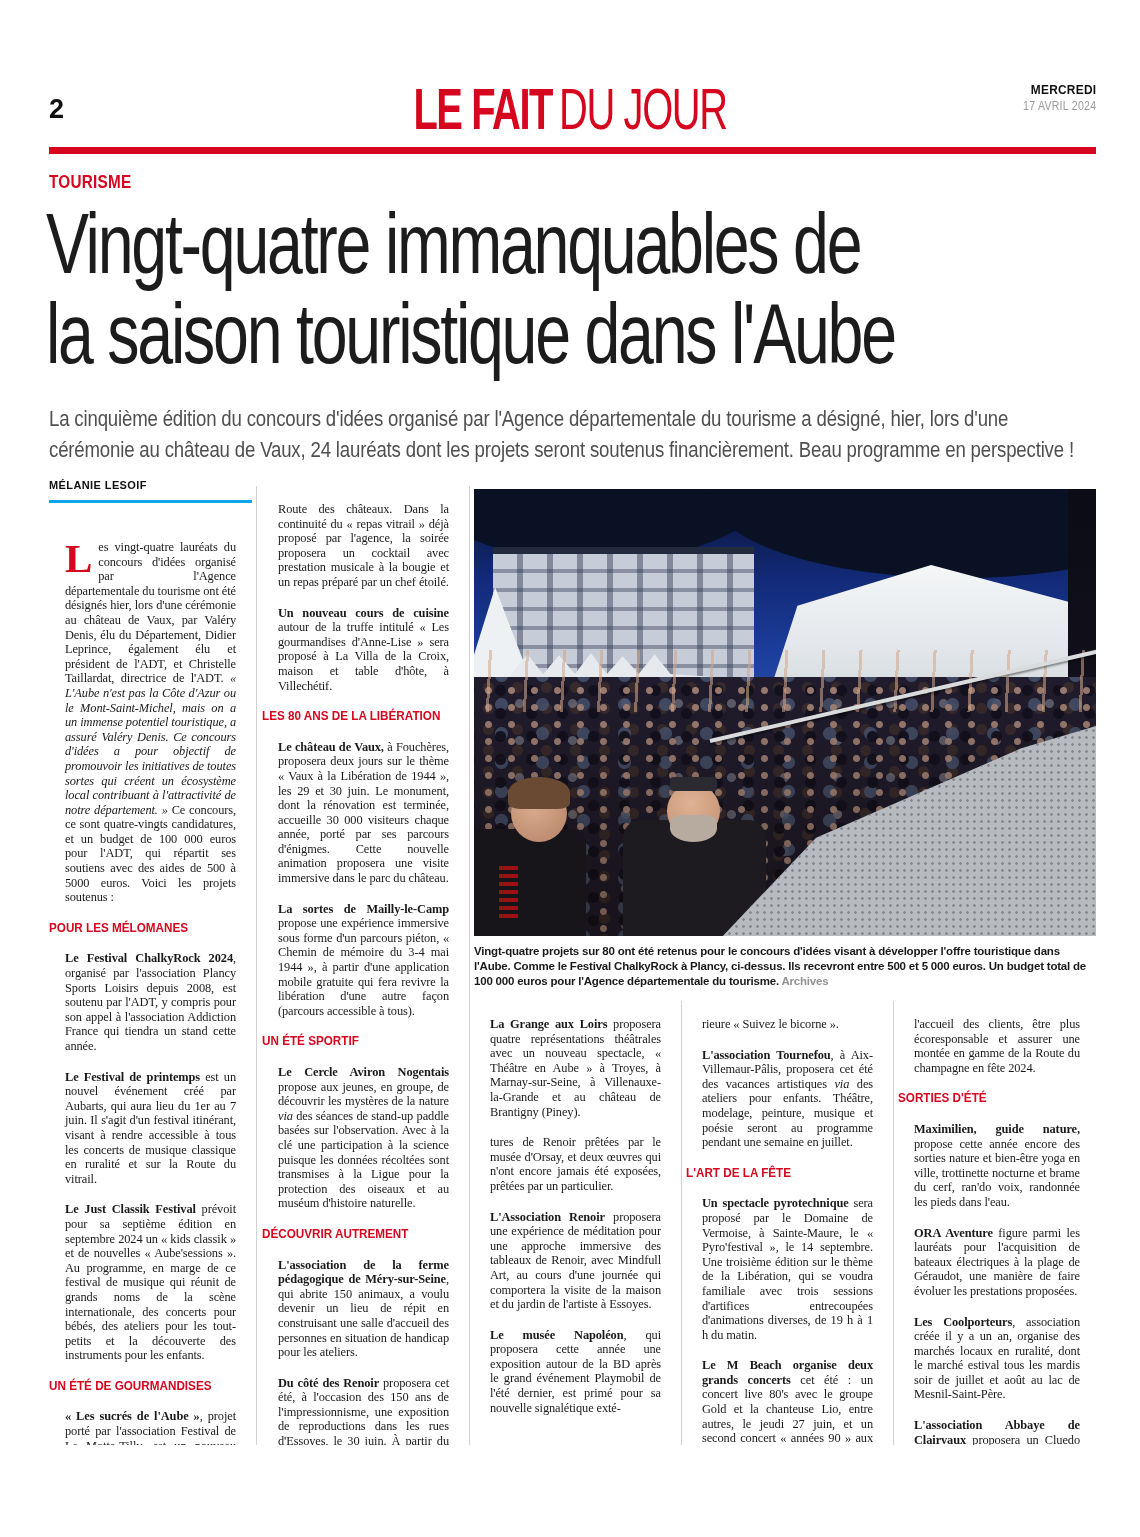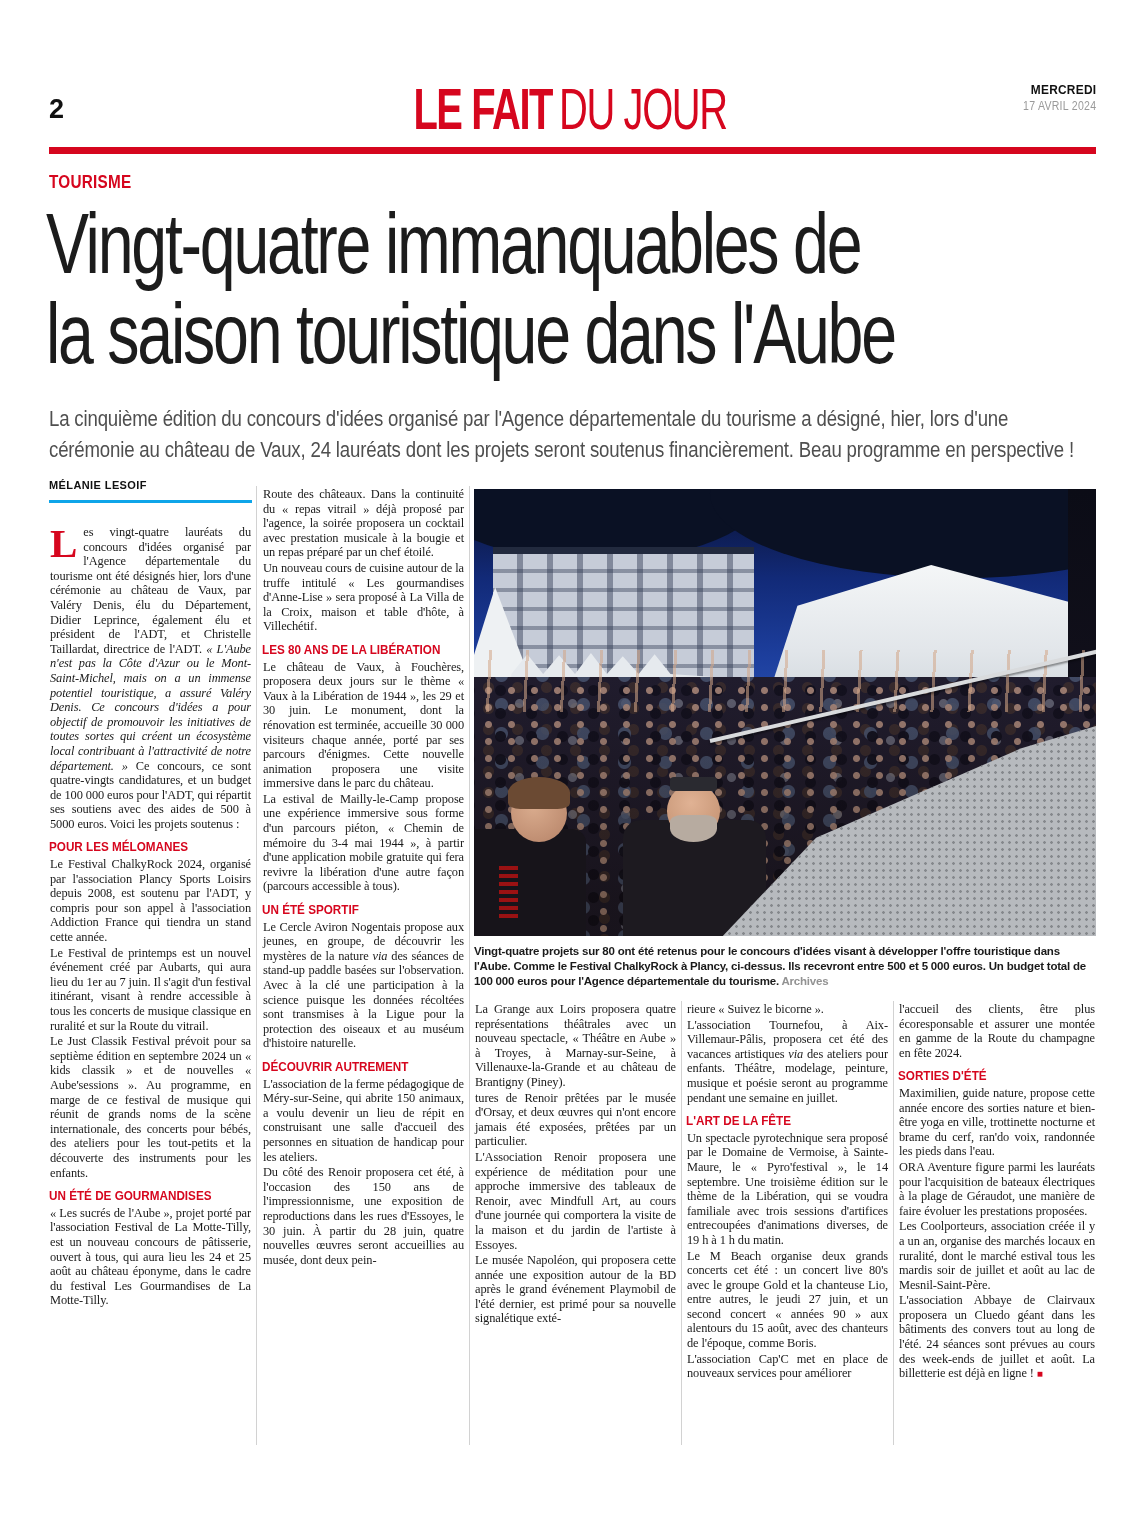--- a/index.html
+++ b/index.html
@@ -30,22 +30,22 @@
   .byline{left:49px;top:479px;width:203px;font-family:"Liberation Sans",sans-serif;font-weight:700;
           font-size:11px;color:#111;letter-spacing:.4px;border-bottom:3px solid #0ea5e9;padding-bottom:9px;}
 
   
   .col{overflow:hidden;text-align:justify;font-size:12.4px;line-height:14.6px;letter-spacing:-.1px;}
   .c1{left:49px; top:524px; width:203px;height:921px;}
   .c2{left:262px;top:486px; width:203px;height:959px;}
   .c3{left:474px;top:1001px;width:203px;height:444px;}
   .c4{left:686px;top:1001px;width:203px;height:444px;}
   .c5{left:898px;top:1001px;width:198px;height:444px;}
-  .para{margin:1px;}
-  .bold{font-weight:400;}
+  .para{margin:16px;}
+  .bold{font-weight:700;}
   .italic{font-style:italic;}
   .endmark{color:#d6061e;font-size:10px;}
   .dropcap{float:left;color:#d6061e;font-weight:700;font-size:41px;line-height:32px;padding:2px 6px 0 0;}
   .subhead{margin:9px 0 2px 0;font-family:"Liberation Sans",sans-serif;font-weight:700;font-size:13px;
            color:#d6061e;letter-spacing:0;transform:scaleX(.9);transform-origin:left top;white-space:nowrap;text-align:left;}
   .vrule{width:1px;background:#d2d2d2;}
   .vr1{left:256px;top:486px;height:959px;}
   .vr2{left:469px;top:486px;height:959px;}
   .vr3{left:681px;top:1001px;height:444px;}
   .vr4{left:893px;top:1001px;height:444px;}
@@ -138,21 +138,21 @@
       <p class="para"><span class="bold">Le Festival de printemps</span><span> est un nouvel événement créé par Aubarts, qui aura lieu du 1er au 7 juin. Il s'agit d'un festival itinérant, visant à rendre accessible à tous les concerts de musique classique en ruralité et sur la Route du vitrail.</span></p>
       <p class="para"><span class="bold">Le Just Classik Festival</span><span> prévoit pour sa septième édition en septembre 2024 un « kids classik » et de nouvelles « Aube'sessions ». Au programme, en marge de ce festival de musique qui réunit de grands noms de la scène internationale, des concerts pour bébés, des ateliers pour les tout-petits et la découverte des instruments pour les enfants.</span></p>
       <h3 class="subhead">UN ÉTÉ DE GOURMANDISES</h3>
       <p class="para"><span class="bold">« Les sucrés de l'Aube »</span><span>, projet porté par l'association Festival de La Motte-Tilly, est un nouveau concours de pâtisserie, ouvert à tous, qui aura lieu les 24 et 25 août au château éponyme, dans le cadre du festival Les Gourmandises de La Motte-Tilly.</span></p>
     </div>
   <div class="abs col c2">
       <p class="para"><span>Route des châteaux. Dans la continuité du « repas vitrail » déjà proposé par l'agence, la soirée proposera un cocktail avec prestation musicale à la bougie et un repas préparé par un chef étoilé.</span></p>
       <p class="para"><span class="bold">Un nouveau cours de cuisine</span><span> autour de la truffe intitulé « Les gourmandises d'Anne-Lise » sera proposé à La Villa de la Croix, maison et table d'hôte, à Villechétif.</span></p>
       <h3 class="subhead">LES 80 ANS DE LA LIBÉRATION</h3>
       <p class="para"><span class="bold">Le château de Vaux,</span><span> à Fouchères, proposera deux jours sur le thème « Vaux à la Libération de 1944 », les 29 et 30 juin. Le monument, dont la rénovation est terminée, accueille 30 000 visiteurs chaque année, porté par ses parcours d'énigmes. Cette nouvelle animation proposera une visite immersive dans le parc du château.</span></p>
-      <p class="para"><span class="bold">La estival de Mailly-le-Camp</span><span> propose une expérience immersive sous forme d'un parcours piéton, « Chemin de mémoire du 3-4 mai 1944 », à partir d'une application mobile gratuite qui fera revivre la libération d'une autre façon (parcours accessible à tous).</span></p>
+      <p class="para"><span class="bold">La sortes de Mailly-le-Camp</span><span> propose une expérience immersive sous forme d'un parcours piéton, « Chemin de mémoire du 3-4 mai 1944 », à partir d'une application mobile gratuite qui fera revivre la libération d'une autre façon (parcours accessible à tous).</span></p>
       <h3 class="subhead">UN ÉTÉ SPORTIF</h3>
       <p class="para"><span class="bold">Le Cercle Aviron Nogentais</span><span> propose aux jeunes, en groupe, de découvrir les mystères de la nature </span><span class="italic">via</span><span> des séances de stand-up paddle basées sur l'observation. Avec à la clé une participation à la science puisque les données récoltées sont transmises à la Ligue pour la protection des oiseaux et au muséum d'histoire naturelle.</span></p>
       <h3 class="subhead">DÉCOUVRIR AUTREMENT</h3>
       <p class="para"><span class="bold">L'association de la ferme pédagogique de Méry-sur-Seine</span><span>, qui abrite 150 animaux, a voulu devenir un lieu de répit en construisant une salle d'accueil des personnes en situation de handicap pour les ateliers.</span></p>
       <p class="para"><span class="bold">Du côté des Renoir</span><span> proposera cet été, à l'occasion des 150 ans de l'impressionnisme, une exposition de reproductions dans les rues d'Essoyes, le 30 juin. À partir du 28 juin, quatre nouvelles œuvres seront accueillies au musée, dont deux pein-</span></p>
     </div>
   <div class="abs col c3">
       <p class="para"><span class="bold">La Grange aux Loirs</span><span> proposera quatre représentations théâtrales avec un nouveau spectacle, « Théâtre en Aube » à Troyes, à Marnay-sur-Seine, à Villenauxe-la-Grande et au château de Brantigny (Piney).</span></p>
       <p class="para"><span>tures de Renoir prêtées par le musée d'Orsay, et deux œuvres qui n'ont encore jamais été exposées, prêtées par un particulier.</span></p>
       <p class="para"><span class="bold">L'Association Renoir</span><span> proposera une expérience de méditation pour une approche immersive des tableaux de Renoir, avec Mindfull Art, au cours d'une journée qui comportera la visite de la maison et du jardin de l'artiste à Essoyes.</span></p>

